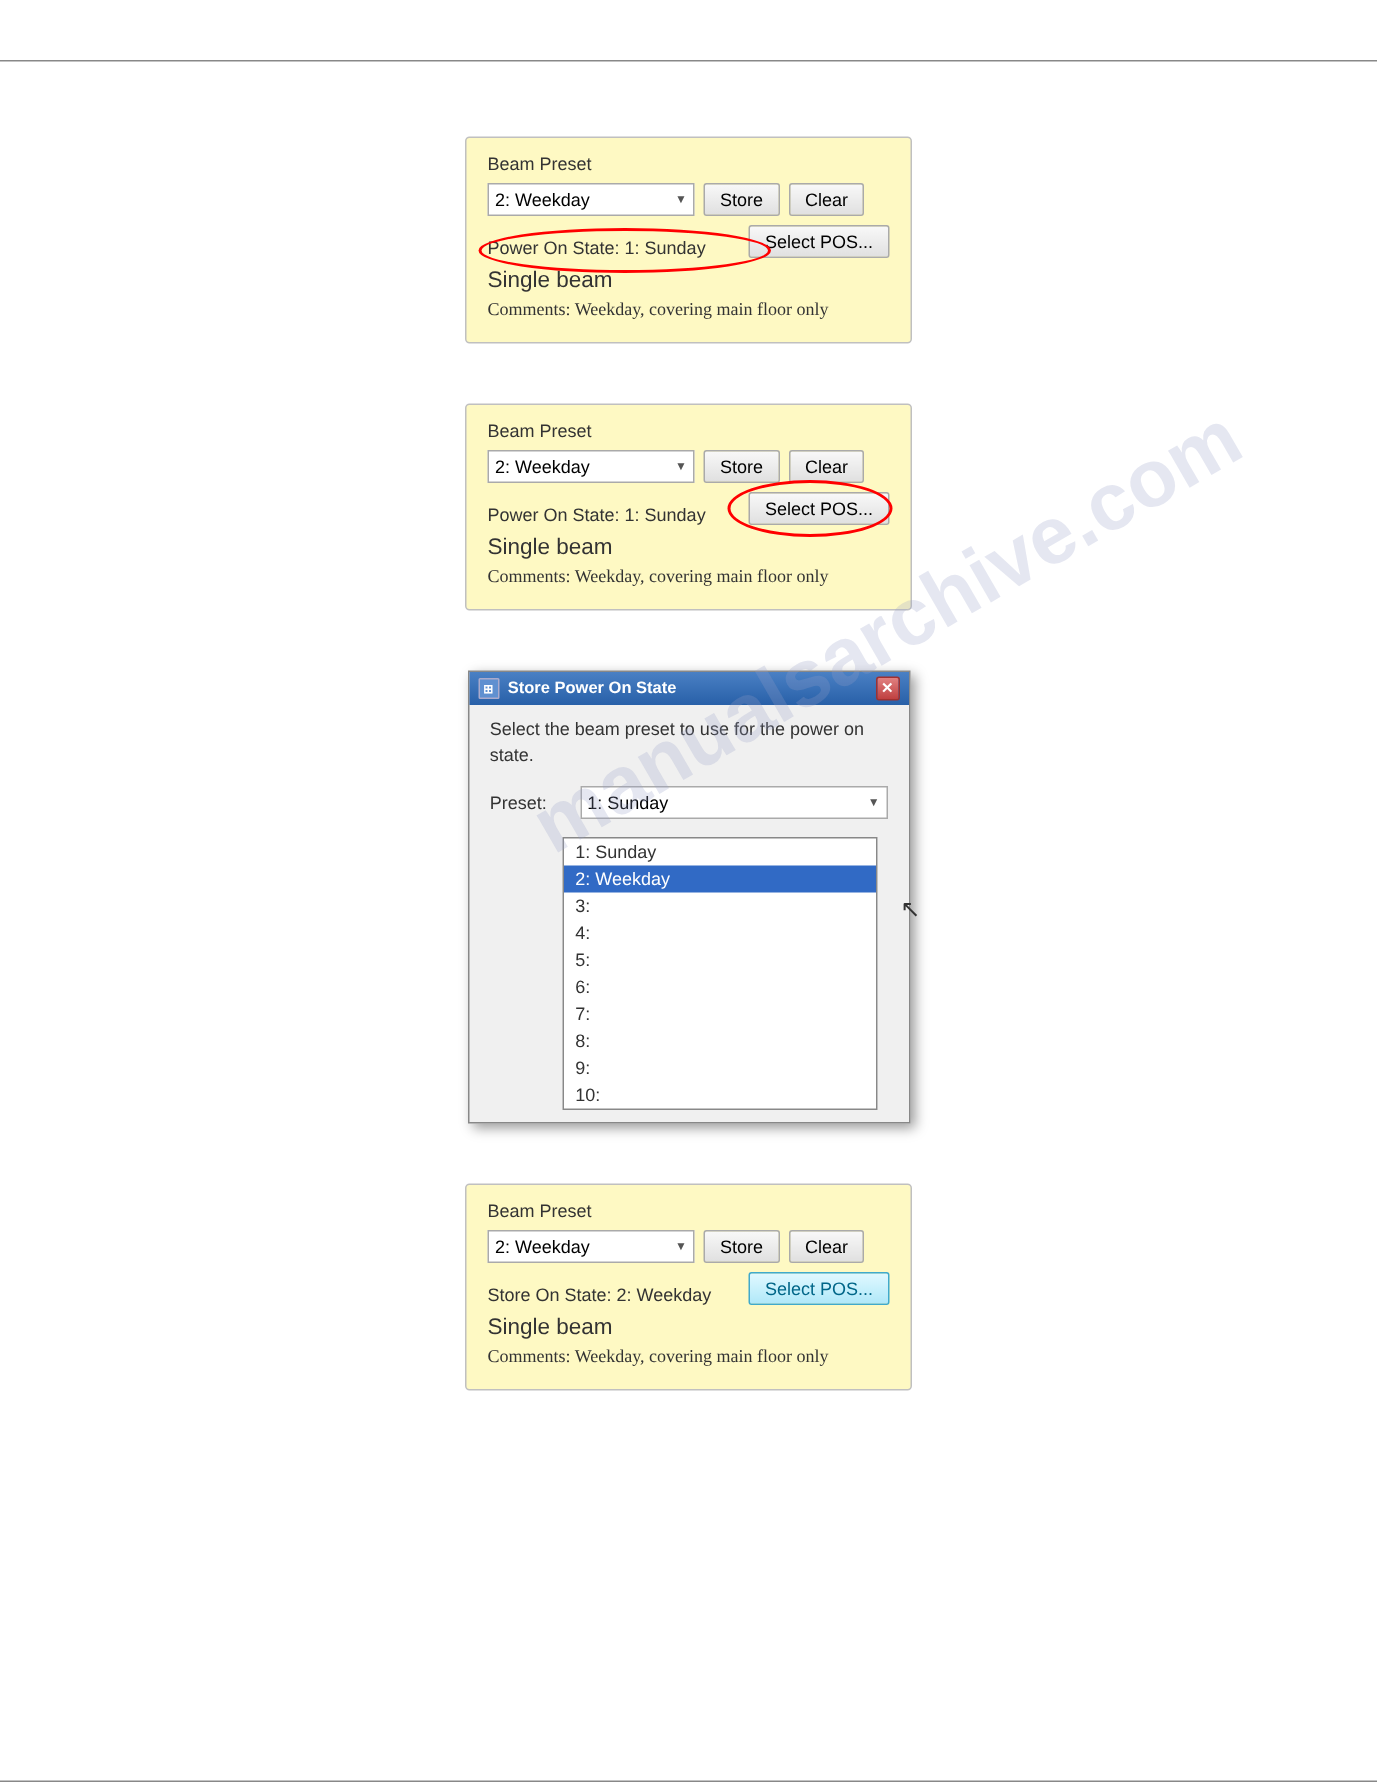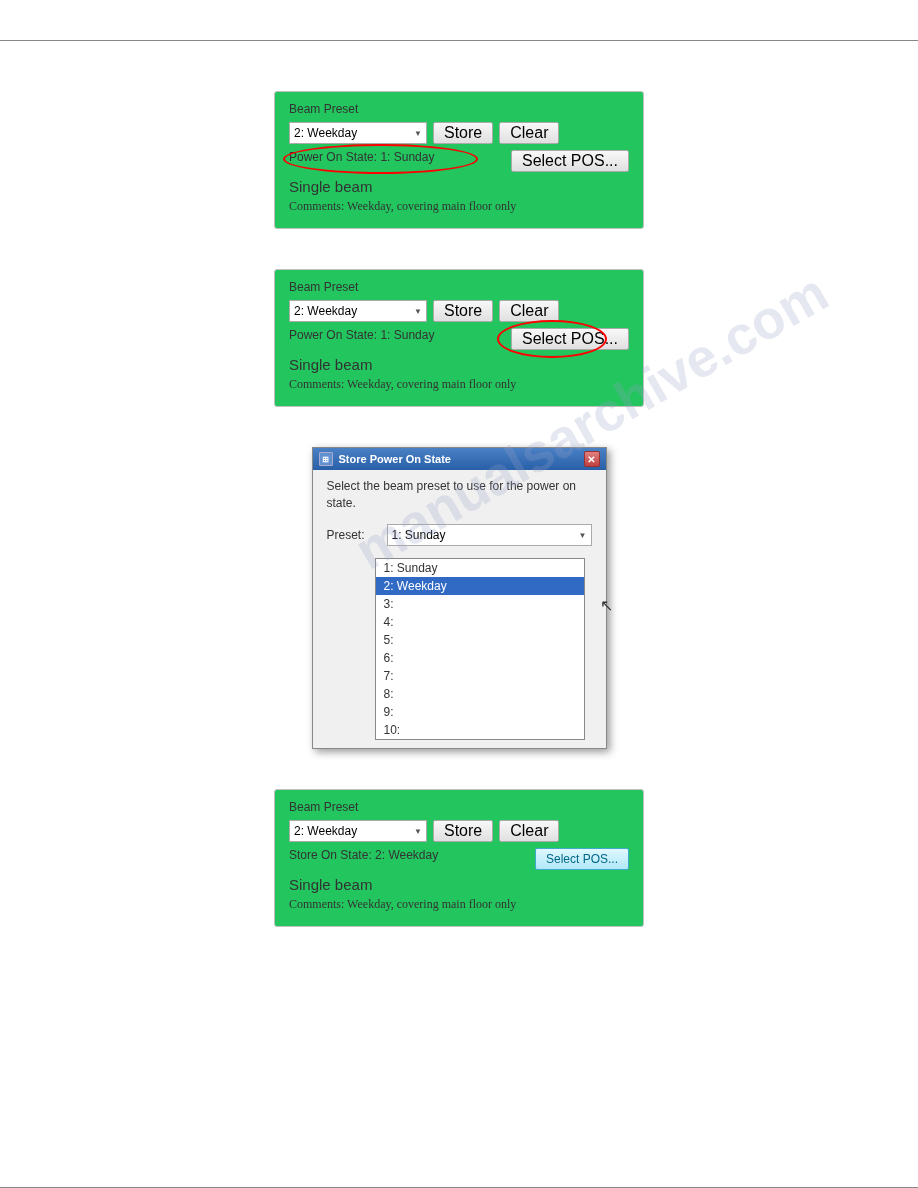--- a/index.html
+++ b/index.html
@@ -42,25 +42,25 @@
       font-family: Arial, sans-serif;
       font-weight: bold;
       transform: rotate(-30deg);
       pointer-events: none;
       z-index: 100;
       white-space: nowrap;
     }
 
     
     .beam-panel {
-      background: #22c55e;
+      background: #fef9c3;
       border: 1px solid #c0c0c0;
       border-radius: 3px;
       padding: 10px 14px 14px 14px;
-      width: 370px;
+      width: 298px;
       margin: 0 auto;
     }
 
     .panel-section {
       margin: 30px auto 0 auto;
       display: flex;
       flex-direction: column;
       align-items: center;
     }
 
@@ -102,30 +102,30 @@
       right: 5px;
       top: 50%;
       transform: translateY(-50%);
       pointer-events: none;
       color: #555;
     }
 
     .btn {
       height: 22px;
       padding: 0 10px;
-      font-size: 16px;
+      font-size: 12px;
       border: 1px solid #aaa;
       background: linear-gradient(to bottom, #f8f8f8, #e0e0e0);
       cursor: pointer;
       border-radius: 2px;
     }
 
     .pos-info-row {
       display: flex;
-      align-items: flex-start;
+      align-items: flex-end;
       margin-bottom: 6px;
       width: 100%;
       justify-content: space-between;
     }
 
     .pos-text {
       font-size: 12px;
       color: #333;
     }
 

